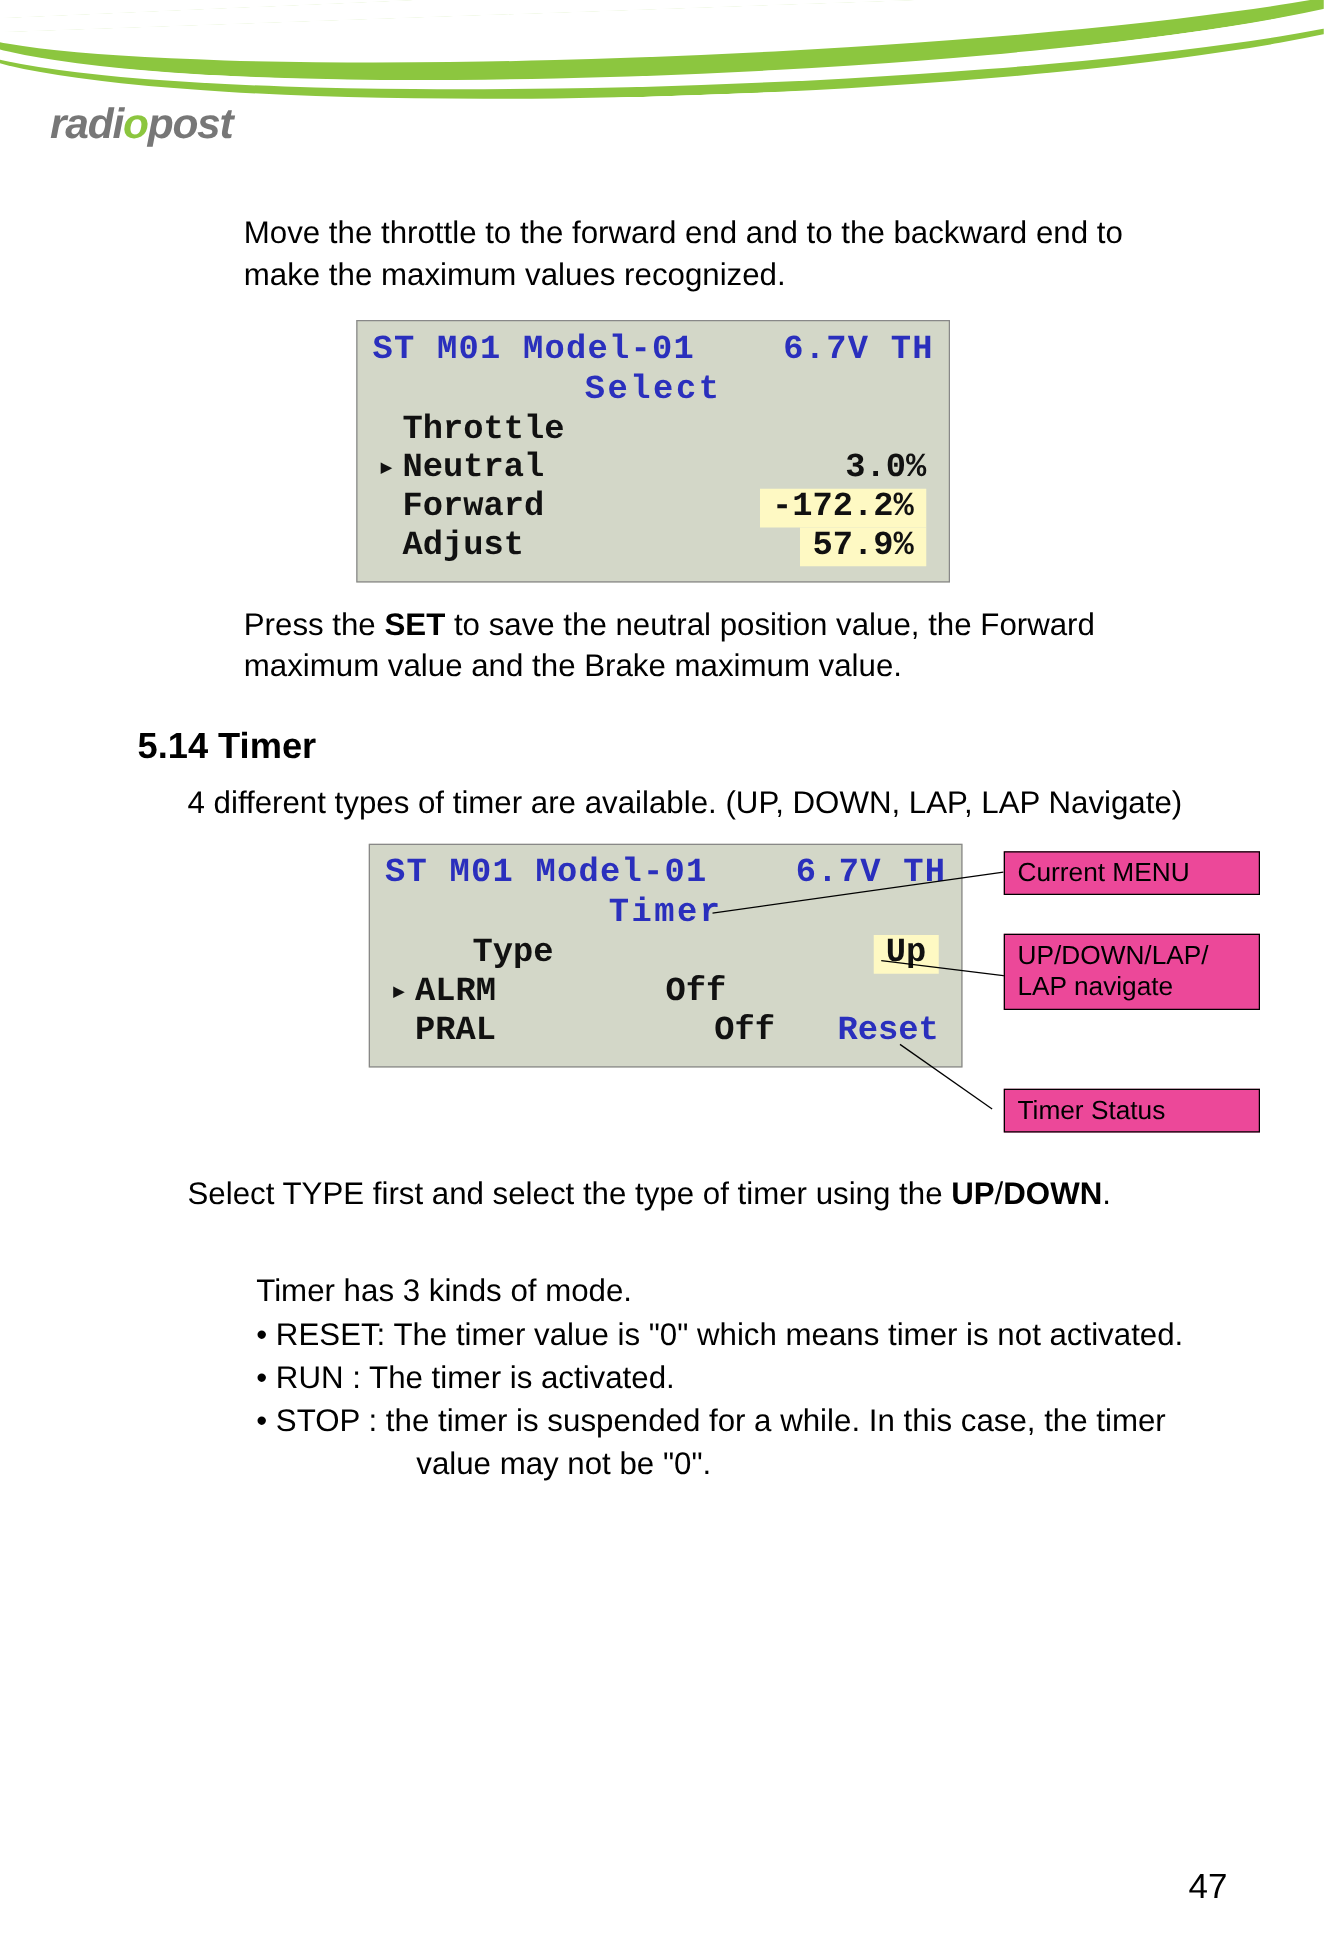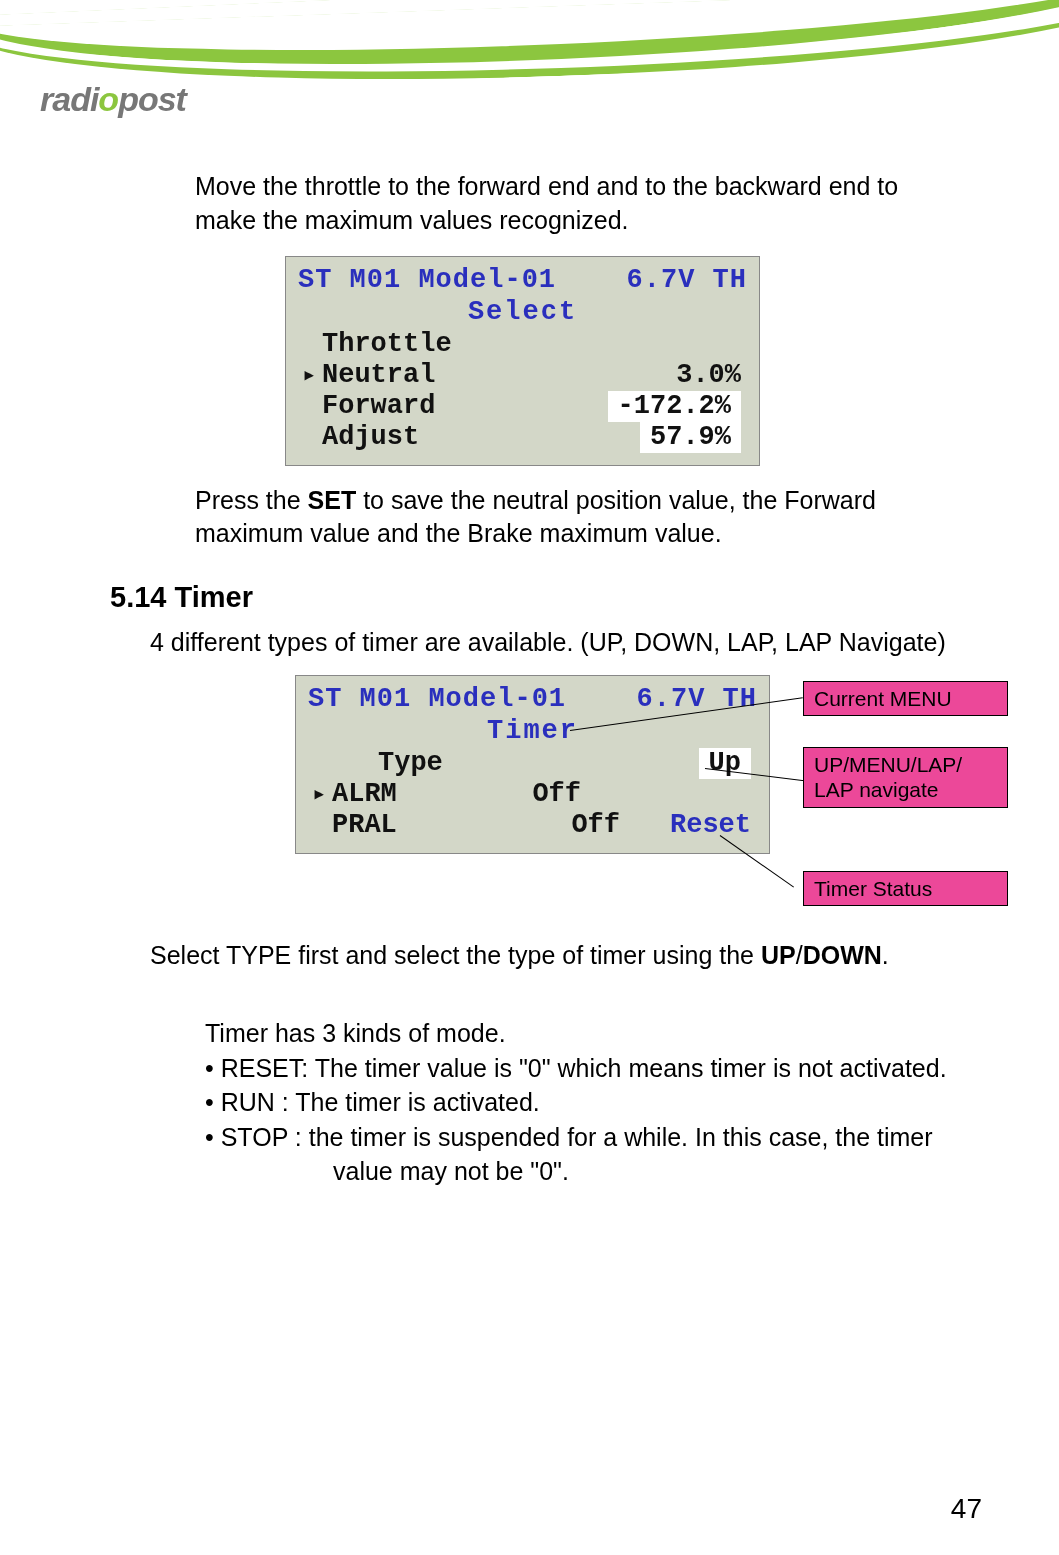--- a/index.html
+++ b/index.html
@@ -23,21 +23,21 @@
   .bold { font-weight:700; }
 
   
   .lcd { margin:18px auto 18px auto; background:#d3d7c8; border:1px solid #888; width:475px; position:relative; font-family: "Lucida Console","Courier New",monospace; }
   .lcd-inner { padding:8px 12px 12px 12px; }
   .lcd-top { display:flex; justify-content:space-between; color:#2a2fbd; font-weight:700; font-size:27px; letter-spacing:1px;}
   .lcd-title { text-align:center; color:#2a2fbd; font-weight:700; font-size:27px; margin:2px 0 2px 0; letter-spacing:2px;}
   .lcd-row { display:flex; justify-content:space-between; font-size:27px; color:#111; font-weight:600; padding:0 6px 0 24px; line-height:1.15;}
   .lcd-row .label { flex:0 0 auto; }
   .lcd-row .val { flex:0 0 auto; }
-  .lcd-row.hl .val { background:#ffffff; padding:0 10px; }
+  .lcd-row.hl .val { background:#fef9c3; padding:0 10px; }
   .arrow { position:absolute; left:4px; color:#111; font-size:24px; }
 
   .lcd2 { margin-left:205px; }
 
   .lcd .timer-big { font-size:42px; font-weight:800; text-align:center; letter-spacing:2px; margin-top:4px;}
   .lcd .reset { color:#2a2fbd; font-weight:700; }
   .callout-box { border:1.5px solid #000; background:#ec4899; font-size:21px; padding:4px 10px; line-height:1.2; white-space:nowrap; }
   .leader { position:absolute; background:#000; height:1px; transform-origin:left center; }
 
   .modes { margin-left:115px; font-size:25px; line-height:1.38; }
@@ -120,21 +120,21 @@
             <span><span class="val" style="margin-right:50px;">Off</span><span class="reset">Reset</span></span>
           </div>
         </div>
       </div>
 
       <div class="leader" style="left:480px; top:55px; width:235px; transform:rotate(-8deg);"></div>
       <div class="leader" style="left:615px; top:93px; width:100px; transform:rotate(7deg);"></div>
       <div class="leader" style="left:630px; top:160px; width:90px; transform:rotate(35deg);"></div>
 
       <div class="callout-box" style="position:absolute; left:713px; top:6px; width:205px;">Current MENU</div>
-      <div class="callout-box" style="position:absolute; left:713px; top:72px; width:205px; white-space:pre-line;">UP/MENU/LAP/
+      <div class="callout-box" style="position:absolute; left:713px; top:72px; width:205px; white-space:pre-line;">UP/DOWN/LAP/
 LAP navigate</div>
       <div class="callout-box" style="position:absolute; left:713px; top:196px; width:205px;">Timer Status</div>
     </div>
 
     <p class="sub" style="margin-top:6px;">
       <span>Select TYPE first and select the type of timer using the </span><span class="bold">UP</span><span>/</span><span class="bold">DOWN</span><span>.</span>
     </p>
 
     <div class="modes" style="margin-top:46px;">
       <div>Timer has 3 kinds of mode.</div>

